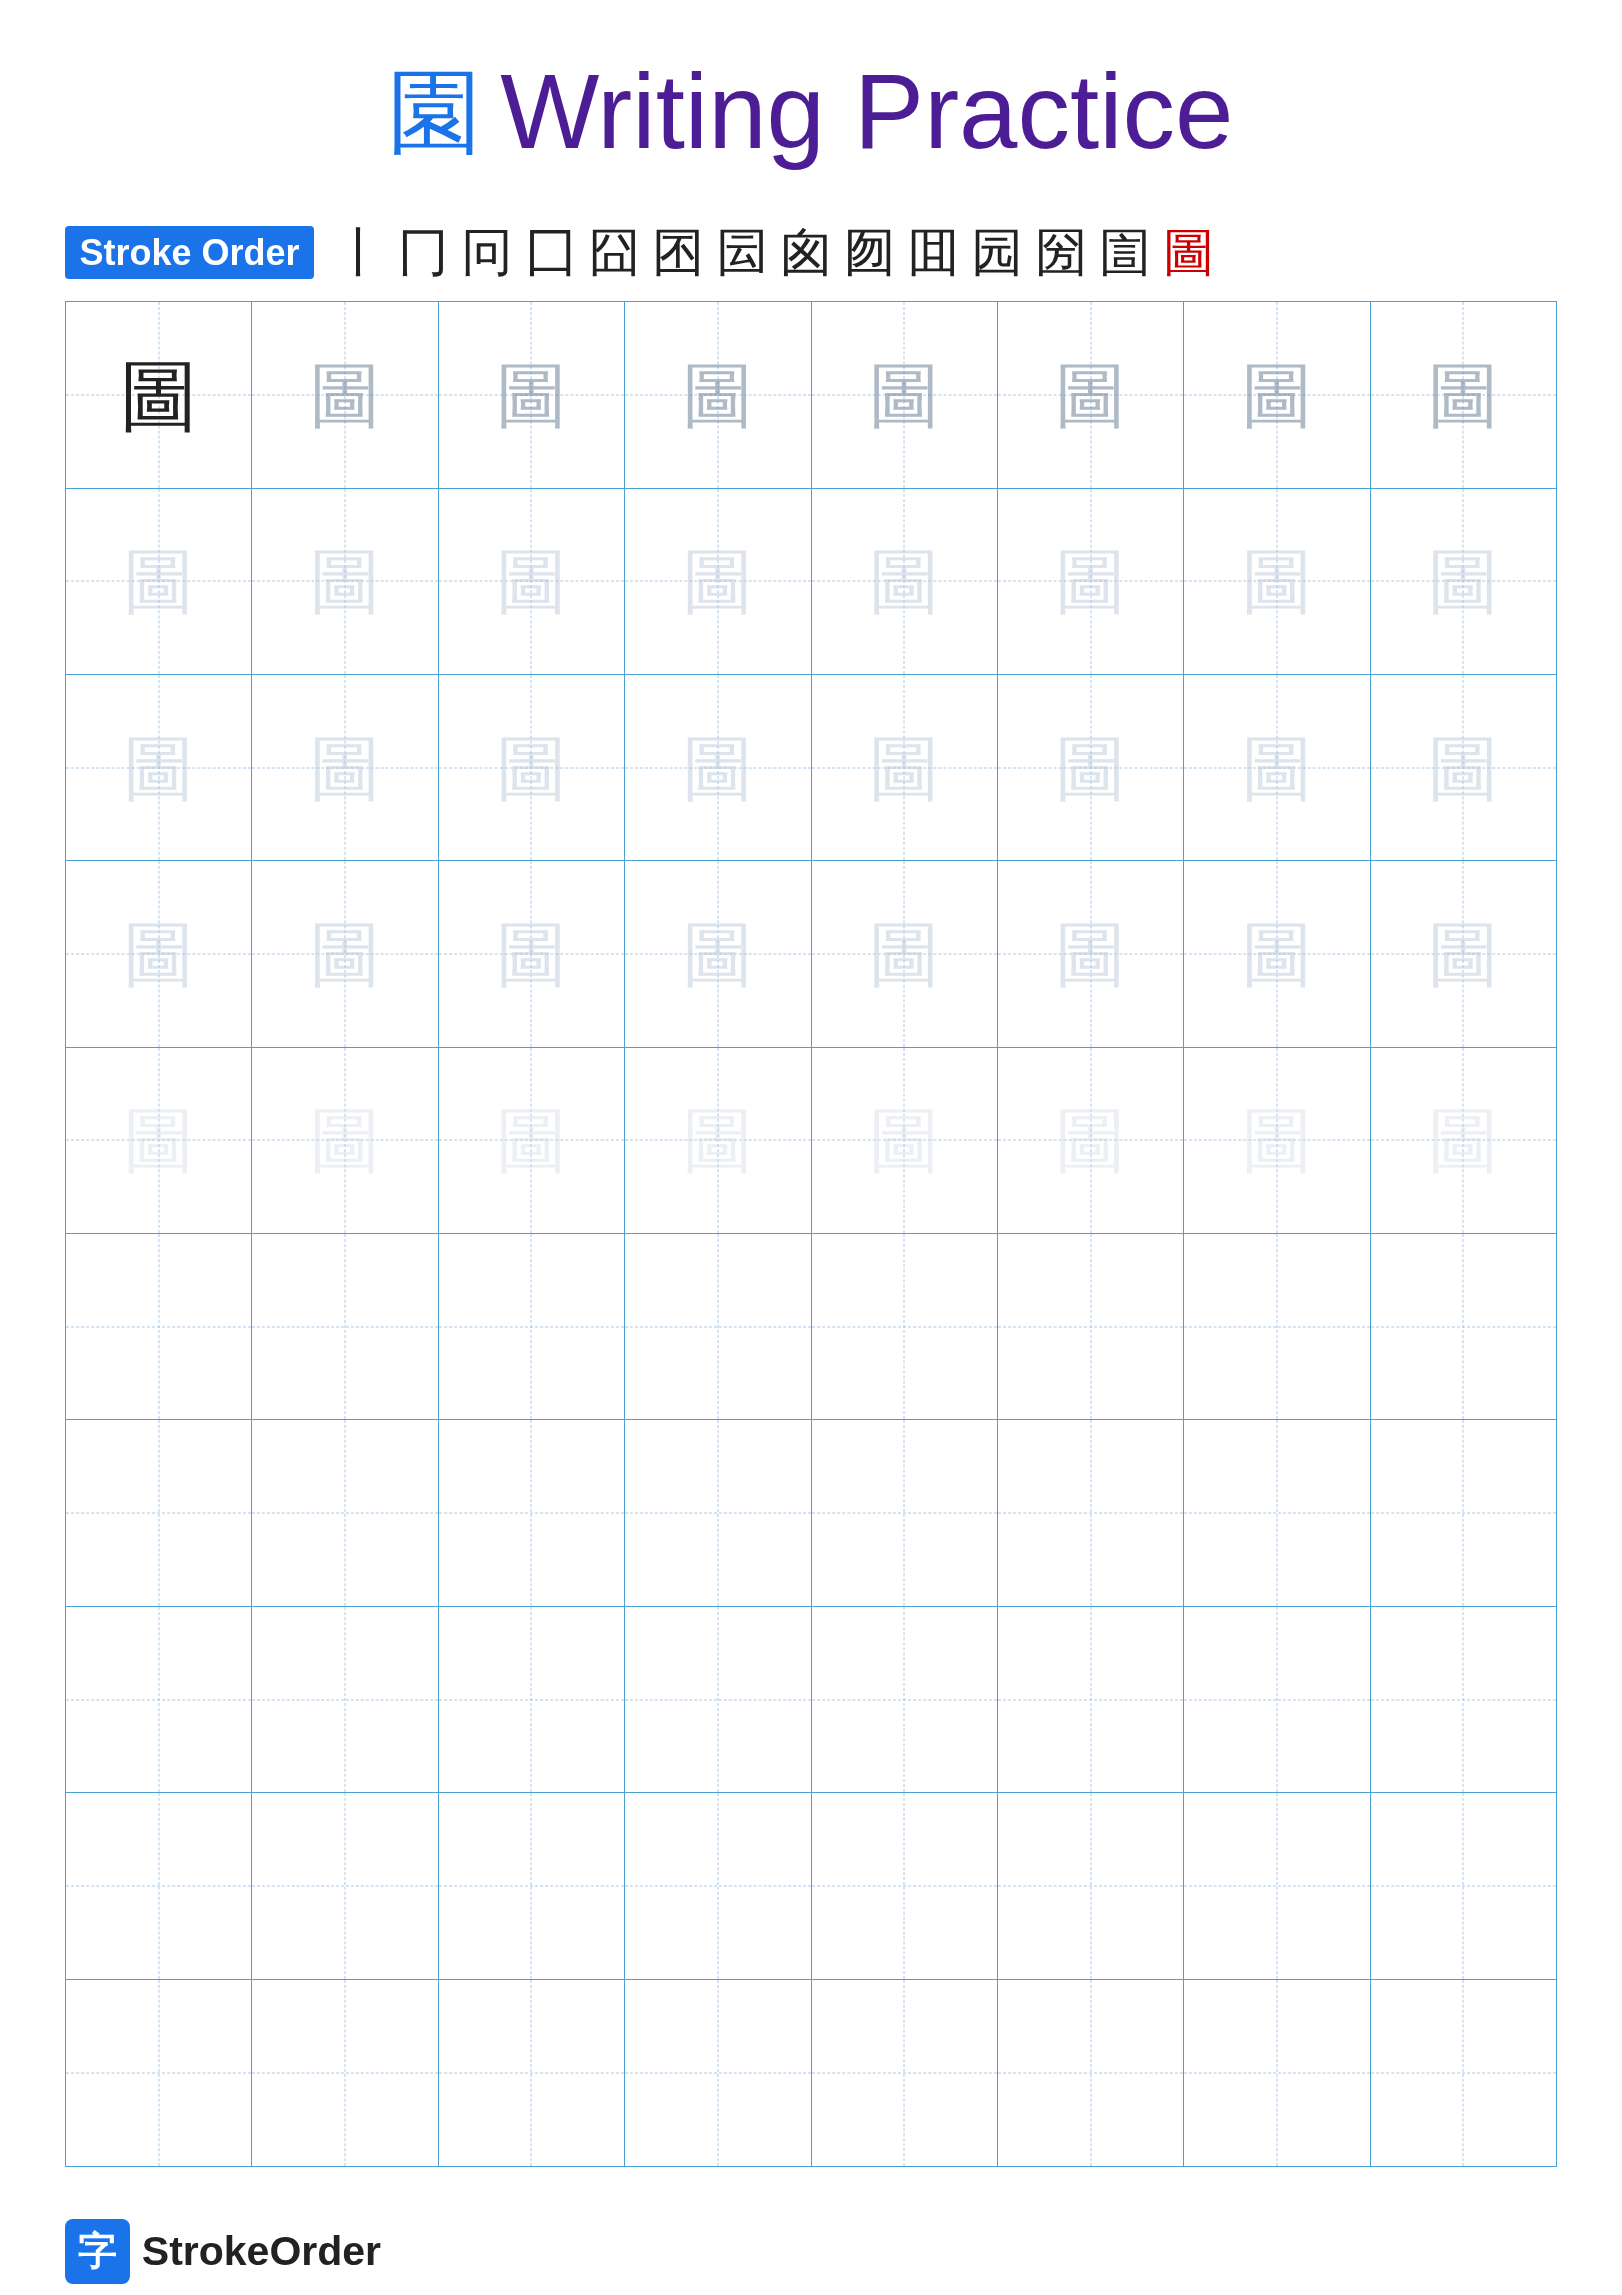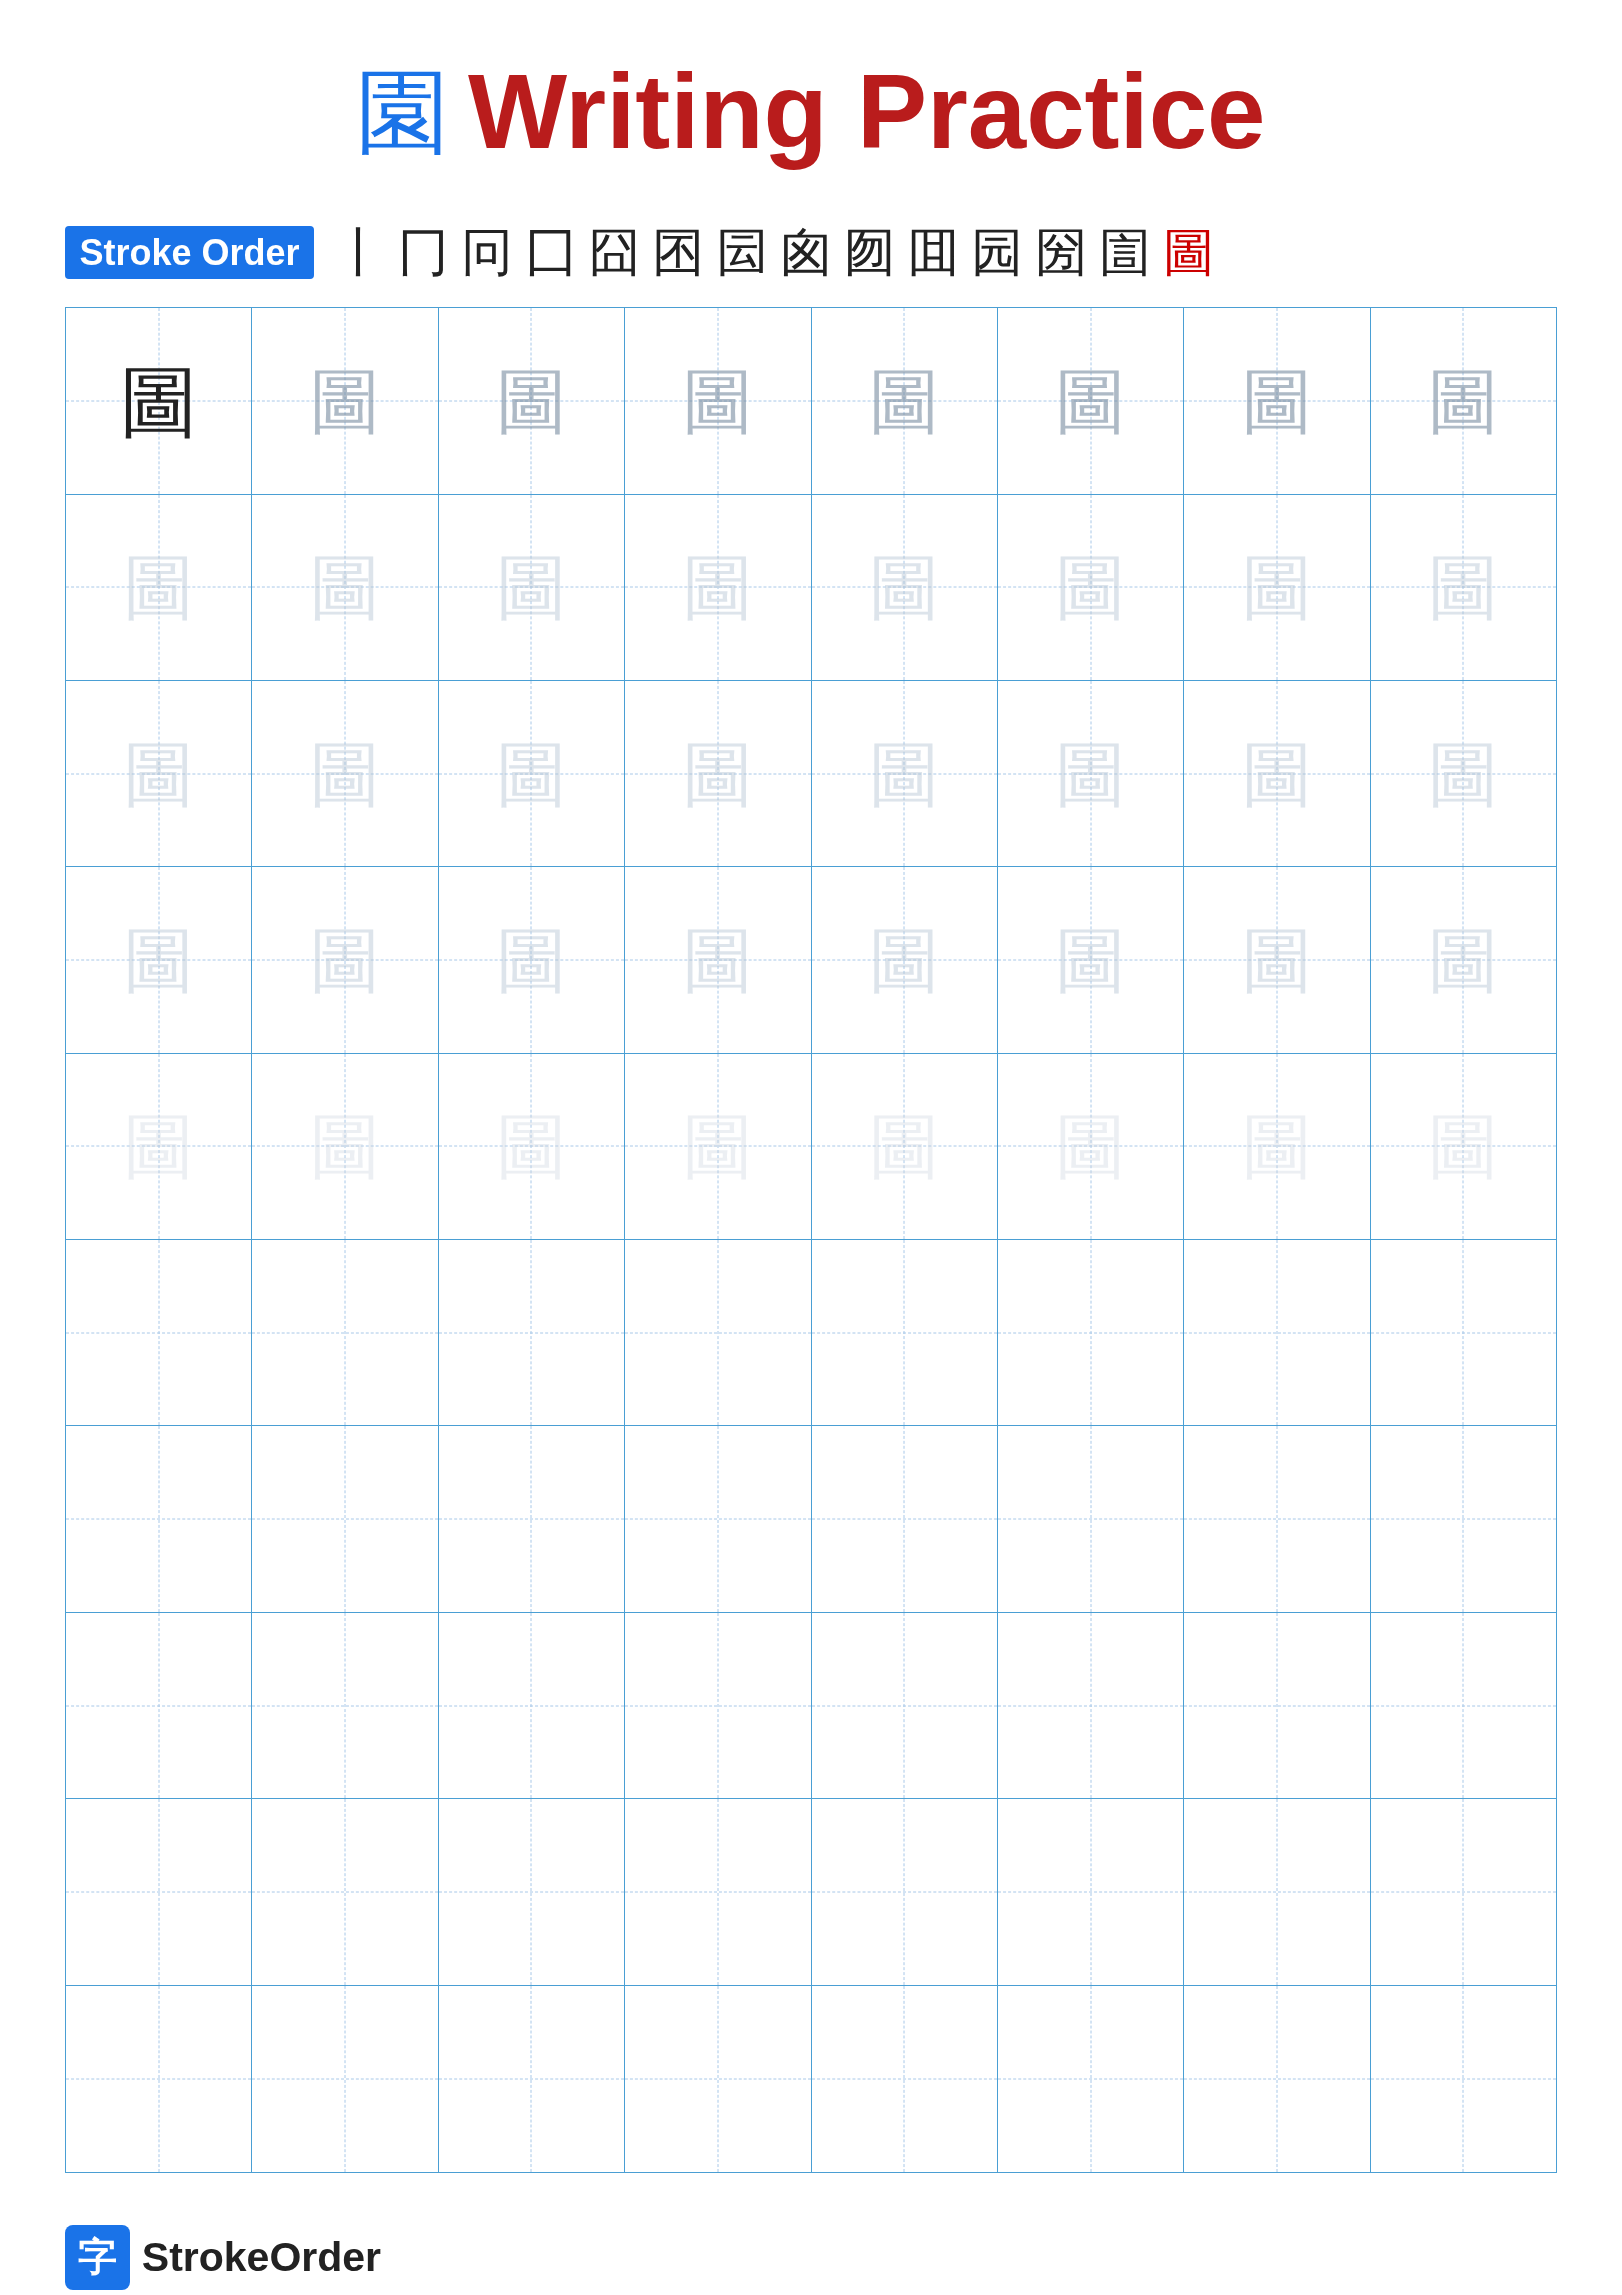--- a/index.html
+++ b/index.html
@@ -28,30 +28,30 @@
       margin-bottom: 52px;
     }
     .header-icon {
       font-size: 92px;
       color: #1a73e8;
       margin-right: 19.6px;
       line-height: 1;
     }
     .header-title {
       font-size: 105px;
-      font-weight: bold;
-      color: #b91c1c;
+      font-weight: normal;
+      color: #4c1d95;
     }
 
     
     .stroke-order-section {
       display: flex;
       flex-wrap: wrap;
       align-items: center;
-      margin-bottom: 26px;
+      margin-bottom: 20px;
       gap: 6.5px;
     }
     .stroke-order-badge {
       background: #1a73e8;
       color: #fff;
       font-size: 36px;
       font-weight: bold;
       padding: 5.2px 14.4px;
       border-radius: 3.9px;
       margin-right: 13px;

